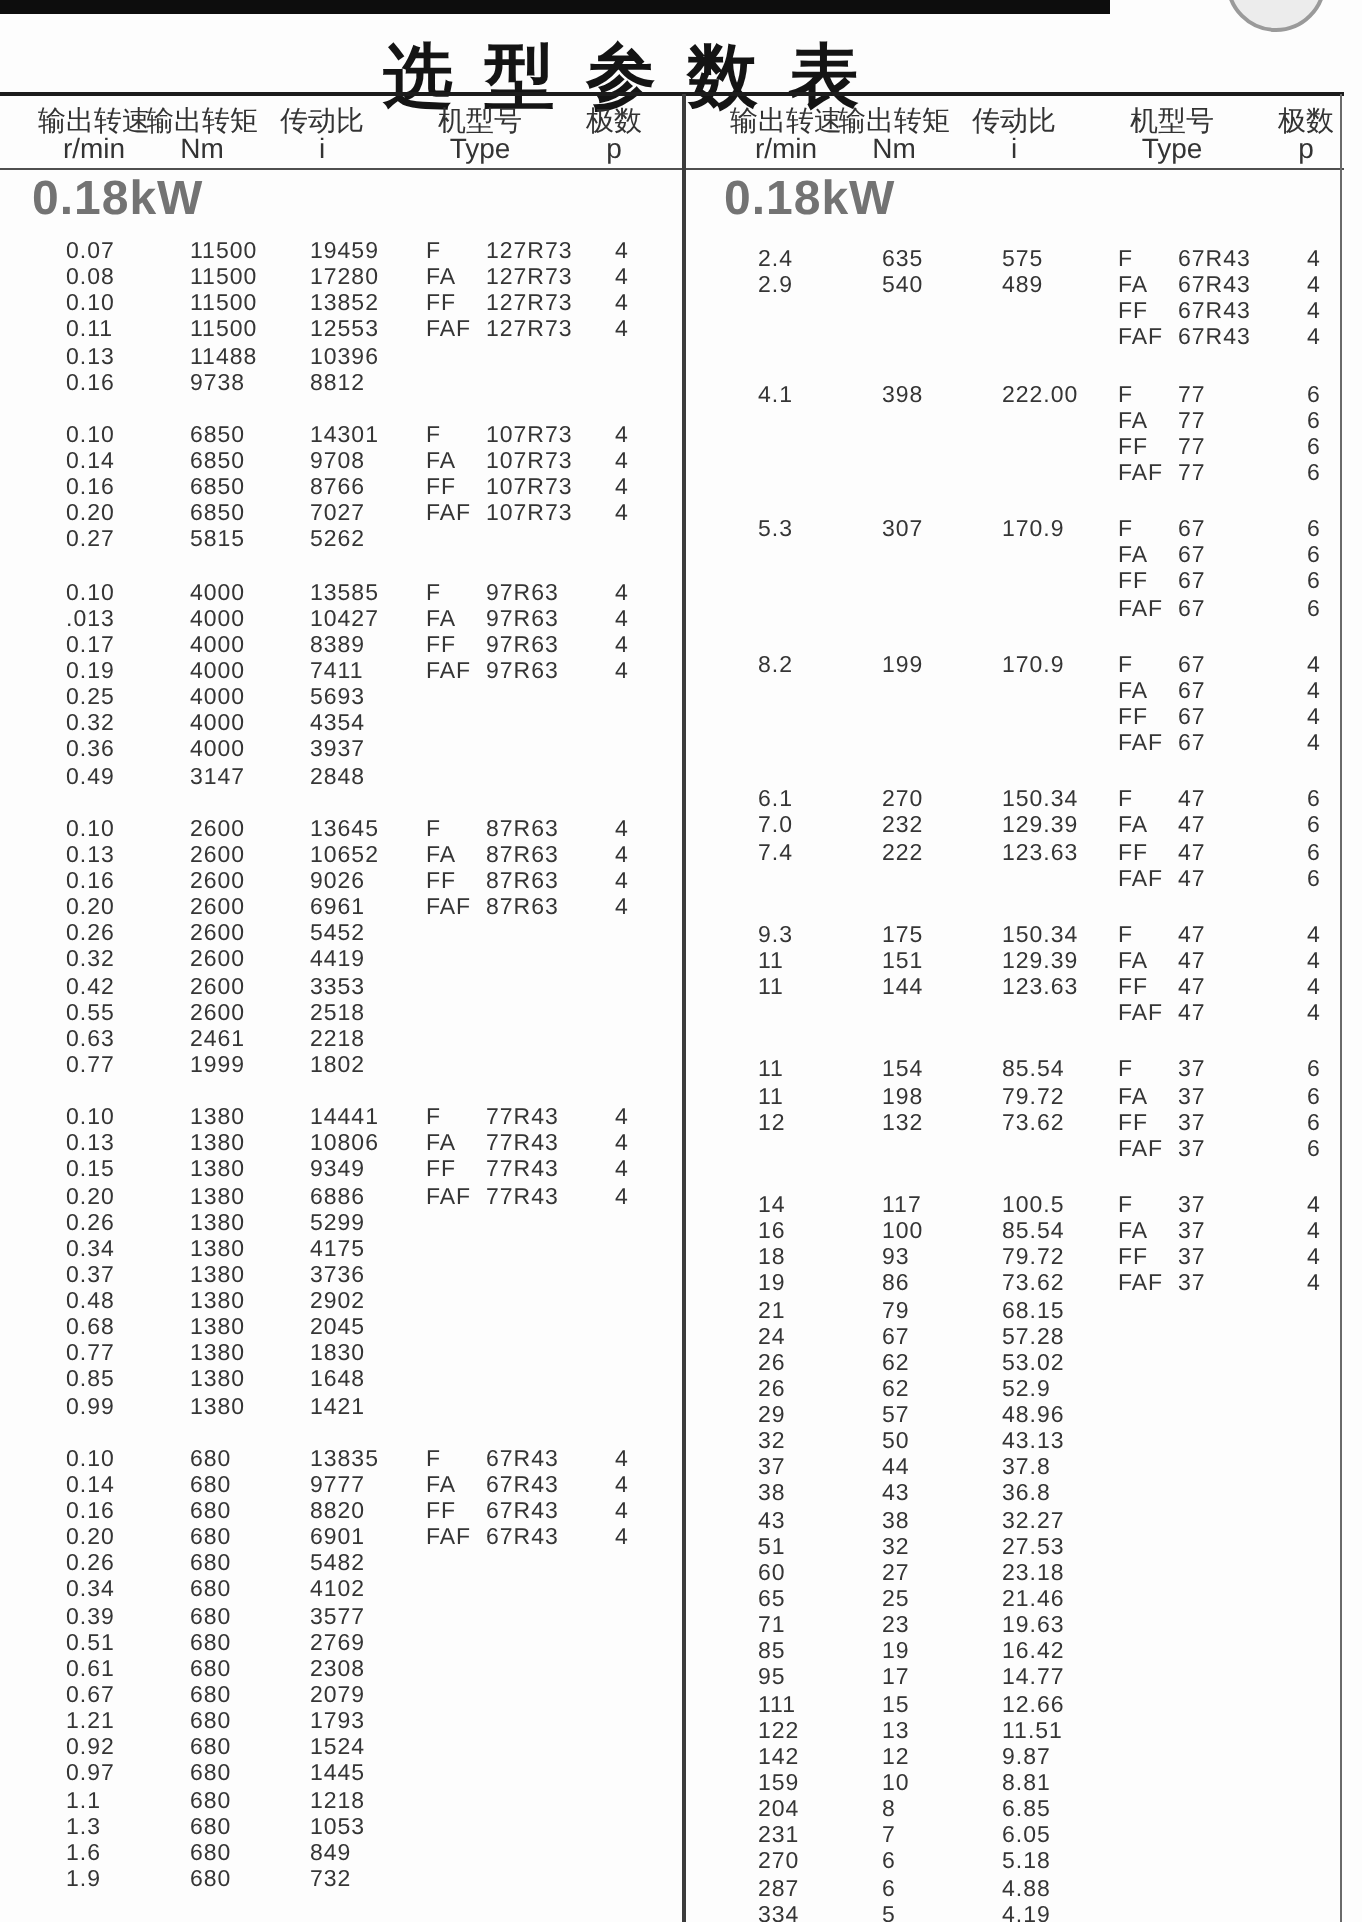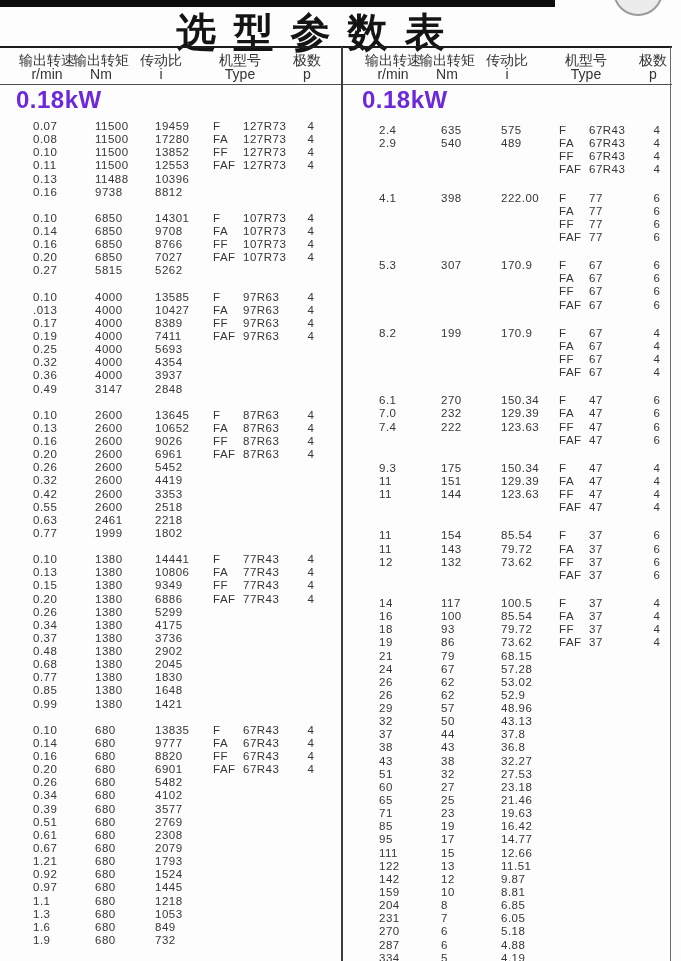--- a/index.html
+++ b/index.html
@@ -8,41 +8,41 @@
     background:#fdfdfd; overflow:hidden;
     font-family:"Liberation Sans","DejaVu Sans",sans-serif;
     color:#383838;
   }
   .top-bar { position:absolute; top:0; left:0; width:555px; height:7px; background:#0d0d0d; }
   .curl {
     position:absolute; top:-34px; left:613px; width:46px; height:46px;
     border-radius:50%; background:#ececec; border:2px solid #9a9a9a;
   }
   .doc-title {
-    position:absolute; top:5px; left:0; width:624px; text-align:center;
-    font-size:40px; font-weight:bold; letter-spacing:3px; color:#141414;
+    position:absolute; top:15px; left:0; width:624px; text-align:center;
+    font-size:35px; font-weight:bold; letter-spacing:3px; color:#141414;
     white-space:pre;
   }
   .rule-top    { position:absolute; top:46px; left:0; width:672px; height:2px; background:#1c1c1c; }
   .rule-header { position:absolute; top:84px; left:0; width:672px; height:1px; background:#4f4f4f; }
   .divider     { position:absolute; top:47px; left:341px; width:2px;  height:914px; background:#3c3c3c; }
   .right-edge  { position:absolute; top:47px; left:670px; width:1px;  height:914px; background:#6a6a6a; }
 
   .panel { position:absolute; top:47px; width:340px; height:914px; }
   .panel-left  { left:0; }
   .panel-right { left:346px; }
 
   .hcell { position:absolute; top:6px; width:70px; text-align:center;
            font-size:14px; line-height:14px; color:#333; }
   .hc0 { left:12px; } .hc1 { left:66px; } .hc2 { left:126px; }
   .hc3 { left:205px; } .hc4 { left:272px; }
   .hcell span { display:block; }
 
   .kw { position:absolute; top:39px; left:16px; font-size:24px;
-        font-weight:bold; color:#6d28d9; letter-spacing:0.5px; }
+        font-weight:bold; color:#737373; letter-spacing:0.5px; }
 
   .rows { position:absolute; left:0; width:408px; }
   .panel-left  .rows { top:73px; }
   .panel-right .rows { top:77px; }
 
   .group { margin-bottom:13px; }
   .panel-right .group { margin-bottom:15px; }
   .group:last-child { margin-bottom:0; }
 
   .row { display:flex; height:13.15px; line-height:13.2px;
@@ -800,21 +800,21 @@
           <div class="row">
             <span class="cell c-speed">11</span>
             <span class="cell c-torque">154</span>
             <span class="cell c-ratio">85.54</span>
             <span class="cell c-prefix">F</span>
             <span class="cell c-model">37</span>
             <span class="cell c-poles">6</span>
           </div>
           <div class="row">
             <span class="cell c-speed">11</span>
-            <span class="cell c-torque">143</span>
+            <span class="cell c-torque">198</span>
             <span class="cell c-ratio">79.72</span>
             <span class="cell c-prefix">FA</span>
             <span class="cell c-model">37</span>
             <span class="cell c-poles">6</span>
           </div>
           <div class="row">
             <span class="cell c-speed">12</span>
             <span class="cell c-torque">132</span>
             <span class="cell c-ratio">73.62</span>
             <span class="cell c-prefix">FF</span>

